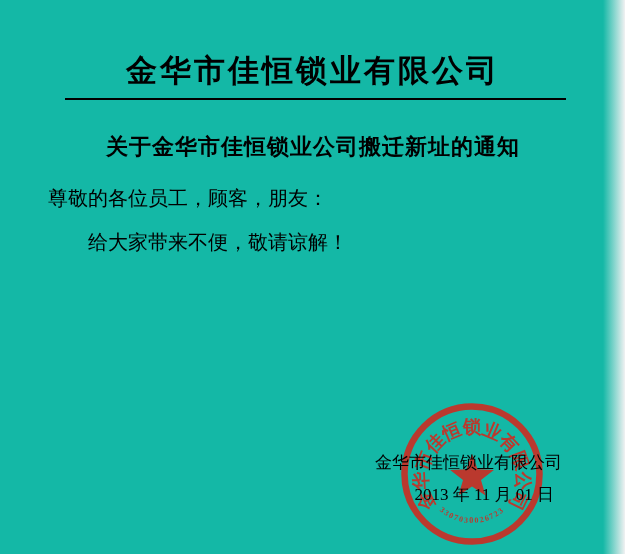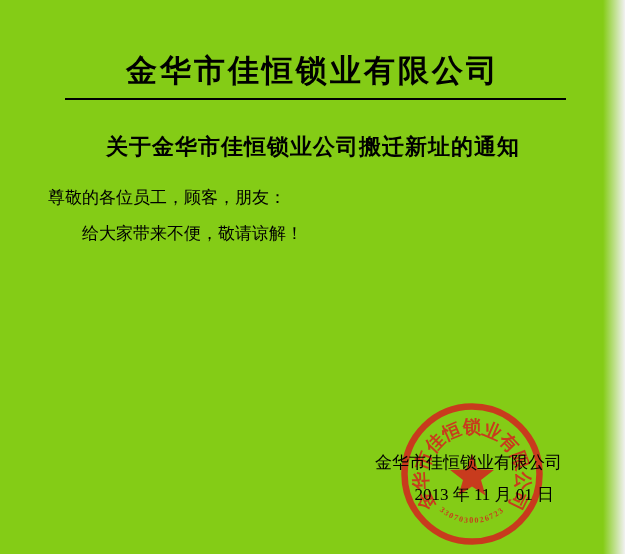--- a/index.html
+++ b/index.html
@@ -1,21 +1,21 @@
 <!DOCTYPE html>
 <html><head>
 <meta charset="utf-8">
 <style>
   * { margin: 0; padding: 0; box-sizing: border-box; }
   html, body { background: #ffffff; }
   .page {
     position: relative;
     width: 625px;
     height: 554px;
-    background: #84cc16;
+    background: #14b8a6;
     overflow: hidden;
     font-family: "Liberation Serif", serif;
     color: #000000;
   }
   .edge-shade {
     position: absolute;
     top: 0; right: 0; bottom: 0;
     width: 22px;
     background: linear-gradient(to right, rgba(255,255,255,0), #f1f1f2);
     pointer-events: none;
@@ -50,27 +50,27 @@
     font-weight: bold;
     letter-spacing: 1px;
     font-family: "Liberation Sans", sans-serif;
     white-space: nowrap;
   }
   .body-text {
     position: absolute;
     top: 184px;
     left: 48px;
     width: 531px;
-    font-size: 17px;
+    font-size: 20px;
     line-height: 28px;
     text-align: justify;
     font-family: "Liberation Serif", serif;
   }
   .body-text p.indent { text-indent: 2em; }
-  .body-text p.closing { margin-top: 8px; }
+  .body-text p.closing { margin-top: 16px; }
   .signature {
     position: absolute;
     top: 447px;
     right: 63px;
     text-align: right;
     font-size: 17px;
     line-height: 32px;
     font-family: "Liberation Serif", serif;
     z-index: 2;
     white-space: nowrap;

